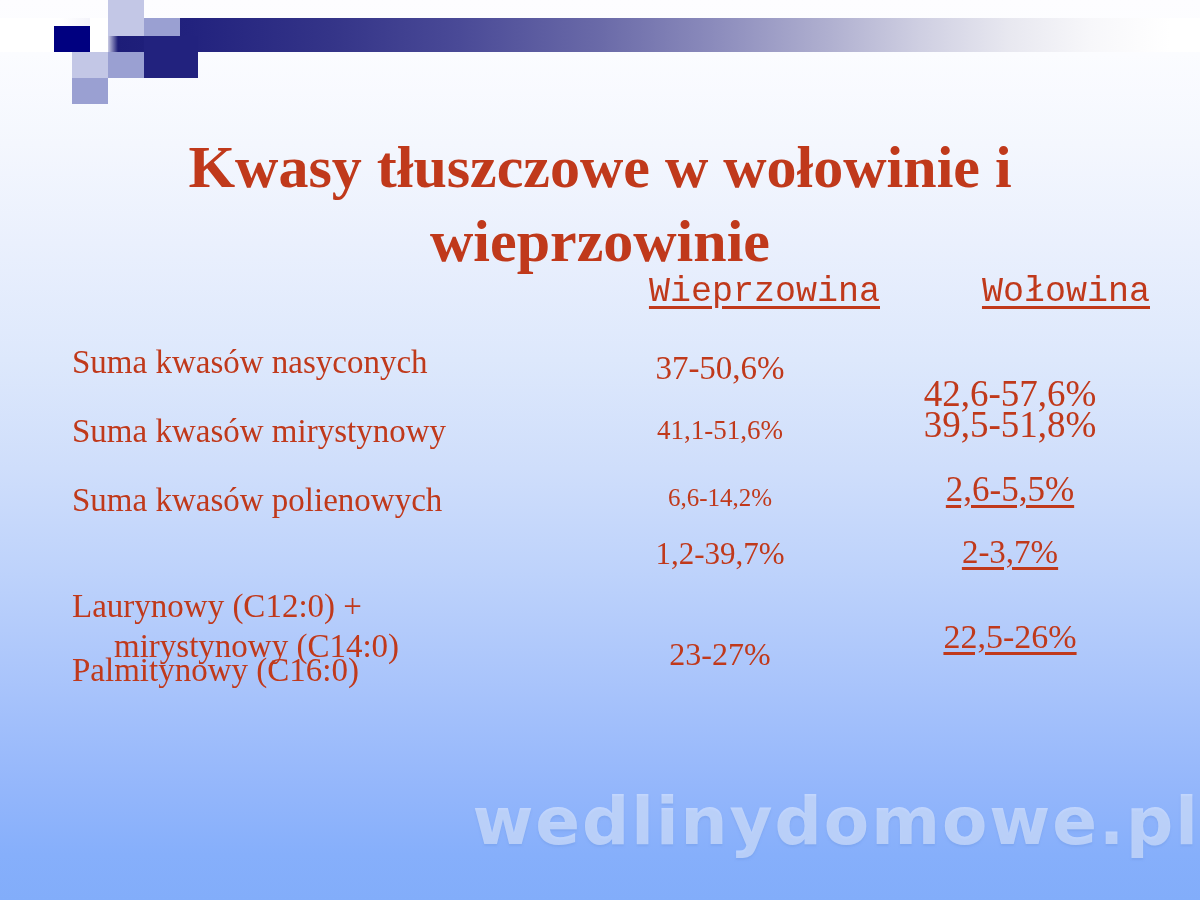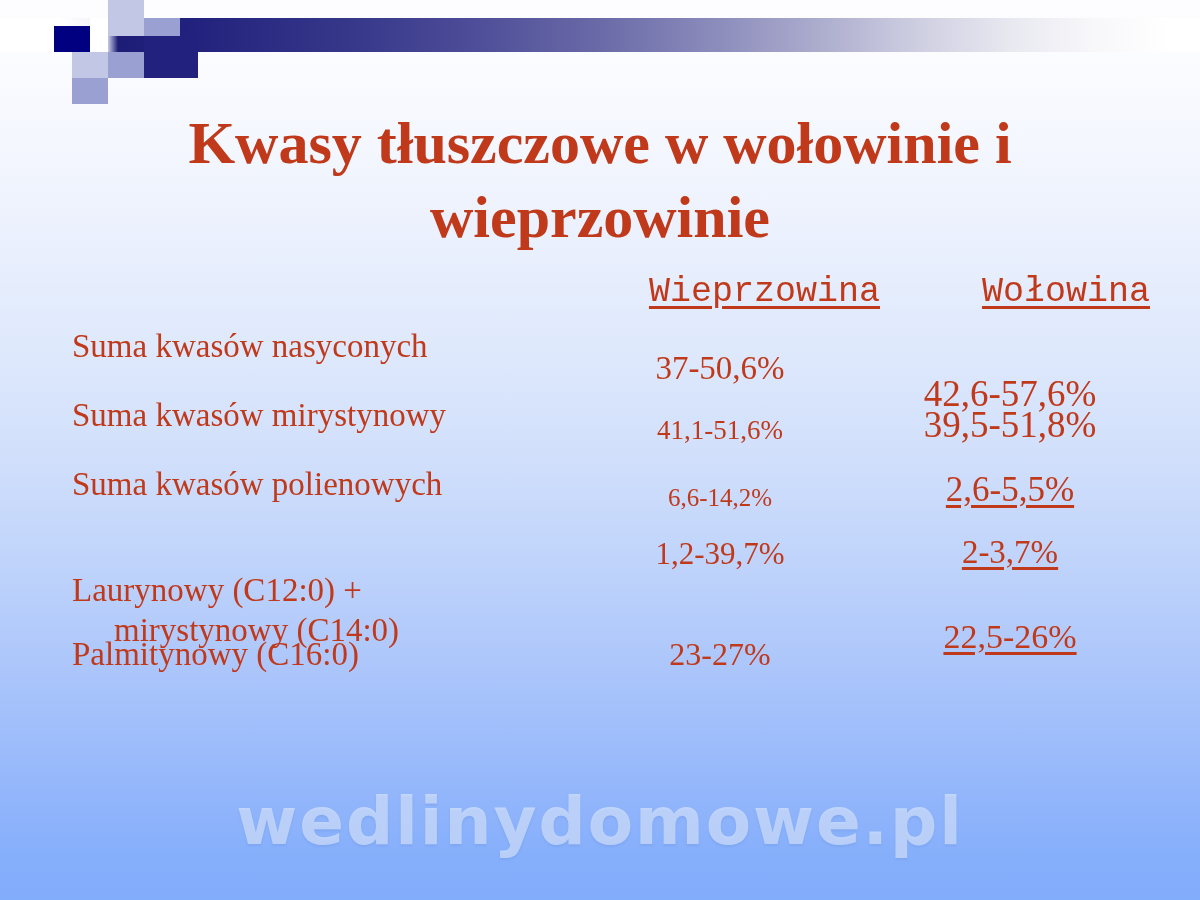--- a/index.html
+++ b/index.html
@@ -52,21 +52,21 @@
         #ffffff 1170px);
   }
   .tile {
     position: absolute;
   }
 
   
   .title {
     position: absolute;
     left: 60px;
-    top: 66px;
+    top: 90px;
     width: 1080px;
     text-align: center;
     color: #c0391b;
     font-size: 60px;
     line-height: 74px;
     letter-spacing: 0px;
   }
 
   
   .tbl {
@@ -89,20 +89,21 @@
   .head-beef  { left: 870px; top: 14px; width: 280px; }
 
   .rlabel {
     position: absolute;
     left: 72px;
     width: 500px;
     font-size: 33px;
     line-height: 40px;
     text-align: left;
     white-space: pre-line;
+    margin-top: 16px;
   }
   .val {
     position: absolute;
     text-align: center;
     white-space: nowrap;
   }
   .val.pork { left: 560px; width: 320px; }
   .val.beef { left: 870px; width: 280px; }
   .u { text-decoration: underline; text-underline-offset: 4px; }
 
@@ -128,21 +129,21 @@
   .r5-beef  { top: 360px; font-size: 34px; }
 
   .indent2 { display: block; padding-left: 42px; }
 
   
   .watermark {
     position: absolute;
     left: 0;
     top: 783px;
     width: 1200px;
-    text-align: center;
+    text-align: right;
     font-family: "DejaVu Sans", "Liberation Sans", sans-serif;
     font-weight: bold;
     font-size: 66px;
     letter-spacing: 2px;
     color: rgba(255,255,255,0.45);
     text-shadow: 0 2px 2px rgba(120,160,235,0.55);
   }
 </style>
 </head>
 <body>

